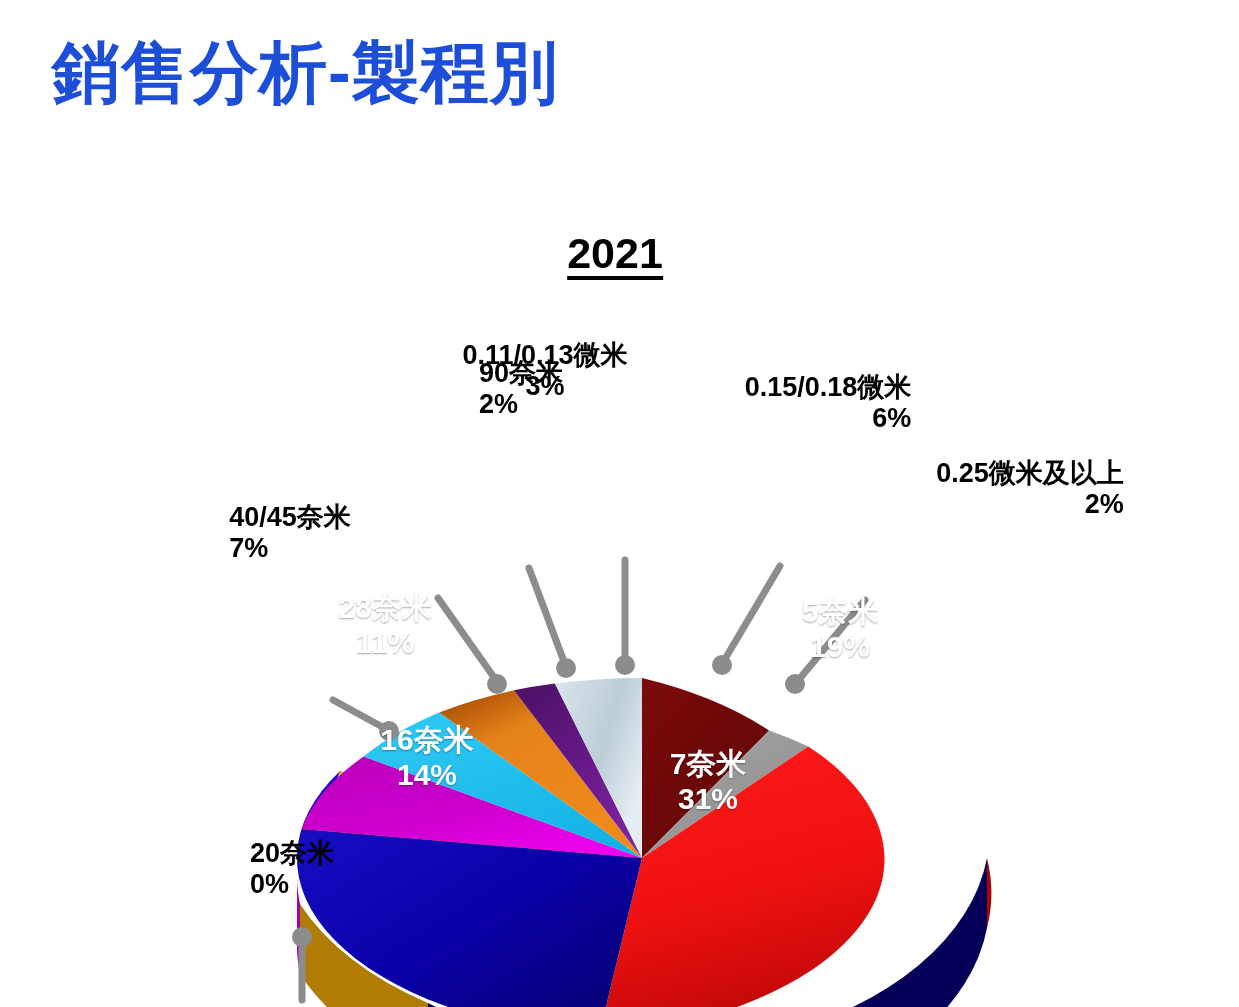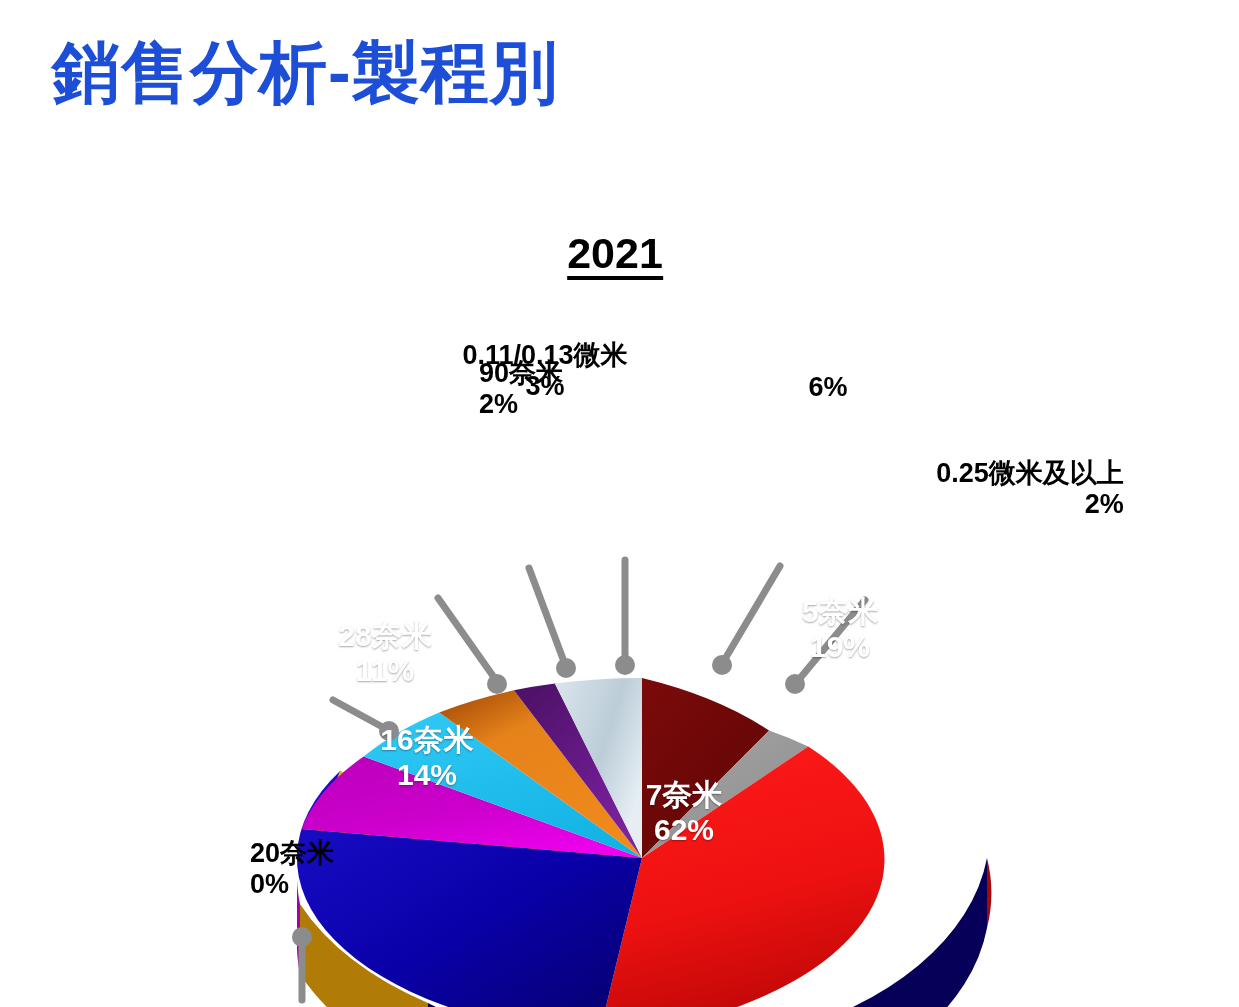--- a/index.html
+++ b/index.html
@@ -201,48 +201,53 @@
     <span>0.11/0.13微米</span>
     <span class="pct">3%</span>
   </div>
 
   <div class="outer-label" style="left:484px; top:188px; transform:translateX(-50%); text-align:left;margin-left:37px;">
     <span>90奈米</span>
     <span class="pct" style="text-align:left;">2%</span>
   </div>
 
 
+  <div class="outer-label" style="left:290px; top:332px; transform:translateX(-50%); text-align:left;">
+    <span>40/45奈米</span>
+    <span class="pct" style="text-align:left;">7%</span>
+  </div>
 
   <div class="outer-label" style="left:292px; top:668px; transform:translateX(-50%); text-align:left;">
     <span>20奈米</span>
     <span class="pct" style="text-align:left;">0%</span>
   </div>
 
   <div class="outer-label" style="left:828px; top:202px; transform:translateX(-50%); text-align:right;">
+    <span>0.15/0.18微米</span>
     <span class="pct" style="text-align:right;">6%</span>
   </div>
 
   <div class="outer-label" style="left:982px; top:288px; transform:translateX(-50%); text-align:right;margin-left:48px;">
     <span>0.25微米及以上</span>
     <span class="pct" style="text-align:right;">2%</span>
   </div>
 
   <div class="inner-label" style="left:840px; top:424px; transform:translateX(-50%);">
     <span>5奈米</span>
     <span class="pct">19%</span>
   </div>
 
-  <div class="inner-label" style="left:684px; top:576px; transform:translateX(-50%);margin-top:31px;">
+  <div class="inner-label" style="left:708px; top:576px; transform:translateX(-50%);">
     <span>7奈米</span>
-    <span class="pct">62%</span>
+    <span class="pct">31%</span>
   </div>
 
   <div class="inner-label" style="left:427px; top:552px; transform:translateX(-50%);">
     <span>16奈米</span>
     <span class="pct">14%</span>
   </div>
 
-  <div class="inner-label" style="left:385px; top:448px; transform:translateX(-50%);">
+  <div class="inner-label" style="left:385px; top:420px; transform:translateX(-50%);">
     <span>28奈米</span>
     <span class="pct">11%</span>
   </div>
 
 </div>
 
 </body></html>

